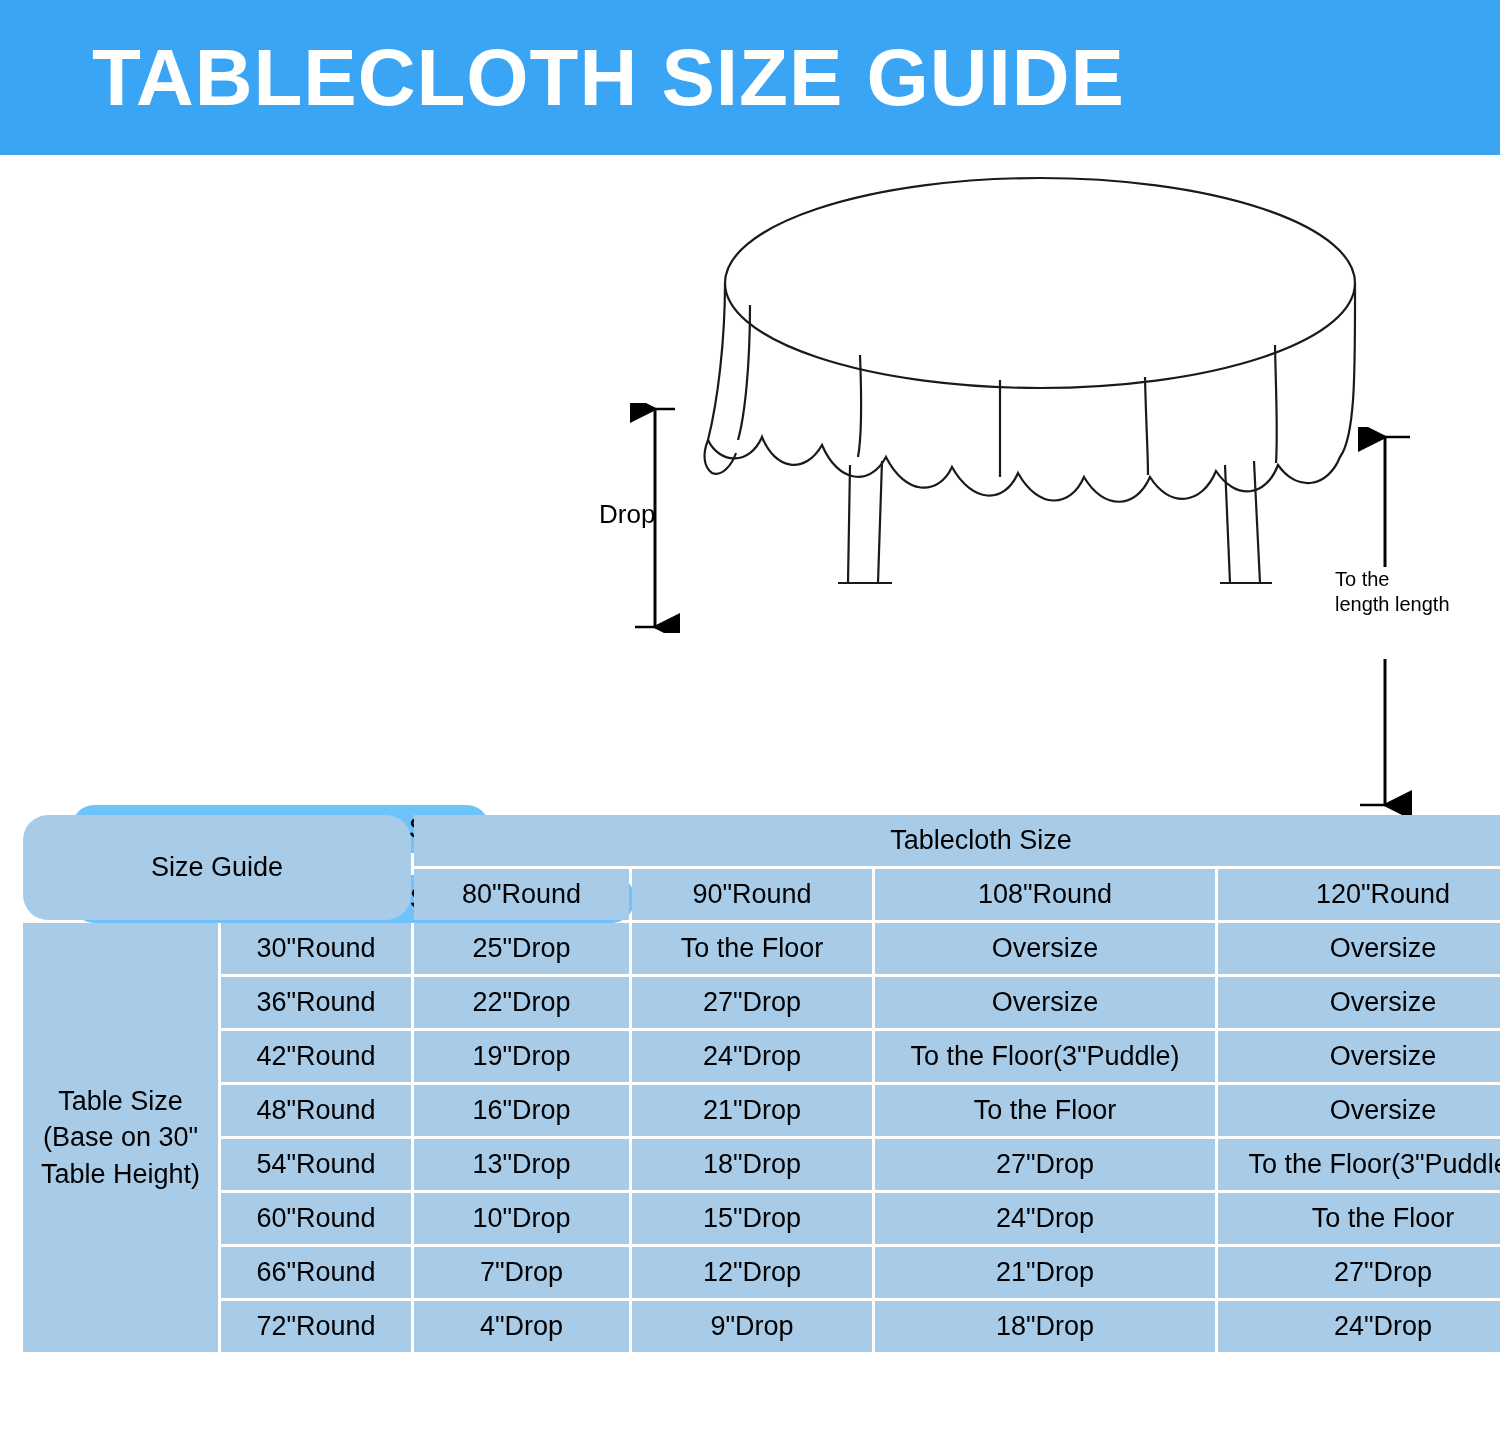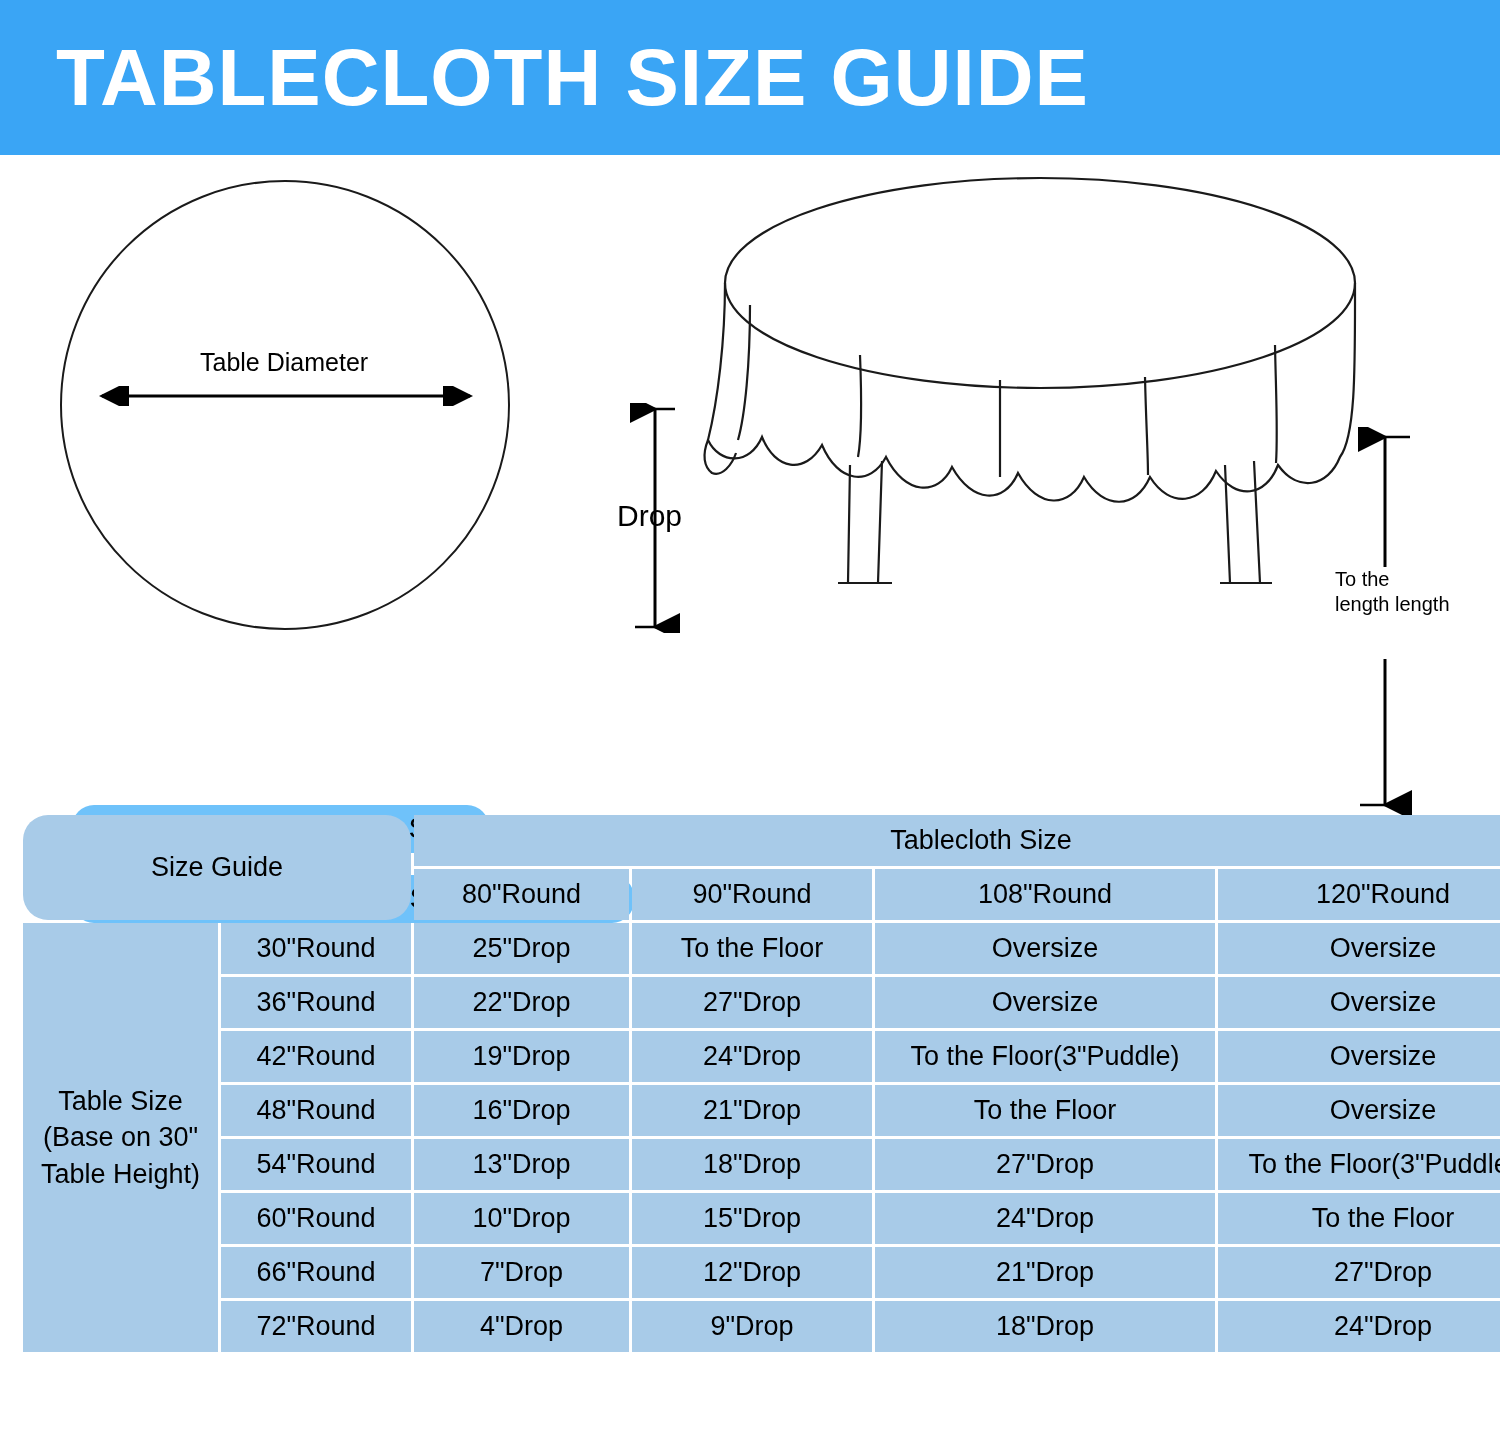--- a/index.html
+++ b/index.html
@@ -15,21 +15,21 @@
     overflow: hidden;
     position: relative;
   }
 
   
   .header {
     background: #3aa5f5;
     height: 155px;
     display: flex;
     align-items: center;
-    padding-left: 56px;
+    padding-left: 92px;
     box-sizing: border-box;
   }
   .header-title {
     color: #ffffff;
     font-size: 80px;
     font-weight: bold;
     letter-spacing: 1px;
     line-height: 1;
   }
 
@@ -76,23 +76,23 @@
   .covered-wrap {
     position: absolute;
     left: 600px;
     top: 10px;
     width: 880px;
     height: 500px;
   }
 
   .drop-label {
     position: absolute;
-    left: 617px;
+    left: 599px;
     top: 344px;
-    font-size: 30px;
+    font-size: 26px;
   }
   .floor-label {
     position: absolute;
     left: 1335px;
     top: 412px;
     font-size: 20px;
     line-height: 1.25;
   }
 
   
@@ -156,35 +156,20 @@
 </style>
 </head>
 <body>
 
 <div class="header">
   <div class="header-title">TABLECLOTH SIZE GUIDE</div>
 </div>
 
 <div class="diagram-area">
 
-  <div class="round-table-wrap">
-    <div class="ellipse-table"></div>
-    <div class="diam-label">Table Diameter</div>
-    <svg class="diam-arrow" viewBox="0 0 392 20">
-      <defs>
-        <marker id="ah" markerWidth="10" markerHeight="10" refX="9" refY="5" orient="auto">
-          <path d="M0,0 L10,5 L0,10 z" fill="#000"></path>
-        </marker>
-        <marker id="ah2" markerWidth="10" markerHeight="10" refX="1" refY="5" orient="auto">
-          <path d="M10,0 L0,5 L10,10 z" fill="#000"></path>
-        </marker>
-      </defs>
-      <line x1="12" y1="10" x2="380" y2="10" stroke="#000" stroke-width="3" marker-end="url(#ah)" marker-start="url(#ah2)"></line>
-    </svg>
-  </div>
 
   <div class="covered-wrap">
     <svg width="880" height="500" viewBox="0 0 880 500">
       <g fill="none" stroke="#1a1a1a" stroke-width="2.2">
 
         <ellipse cx="440" cy="118" rx="315" ry="105"></ellipse>
 
         <path d="M125,118
                  C125,175 118,235 108,275
                  C120,300 150,300 162,272

